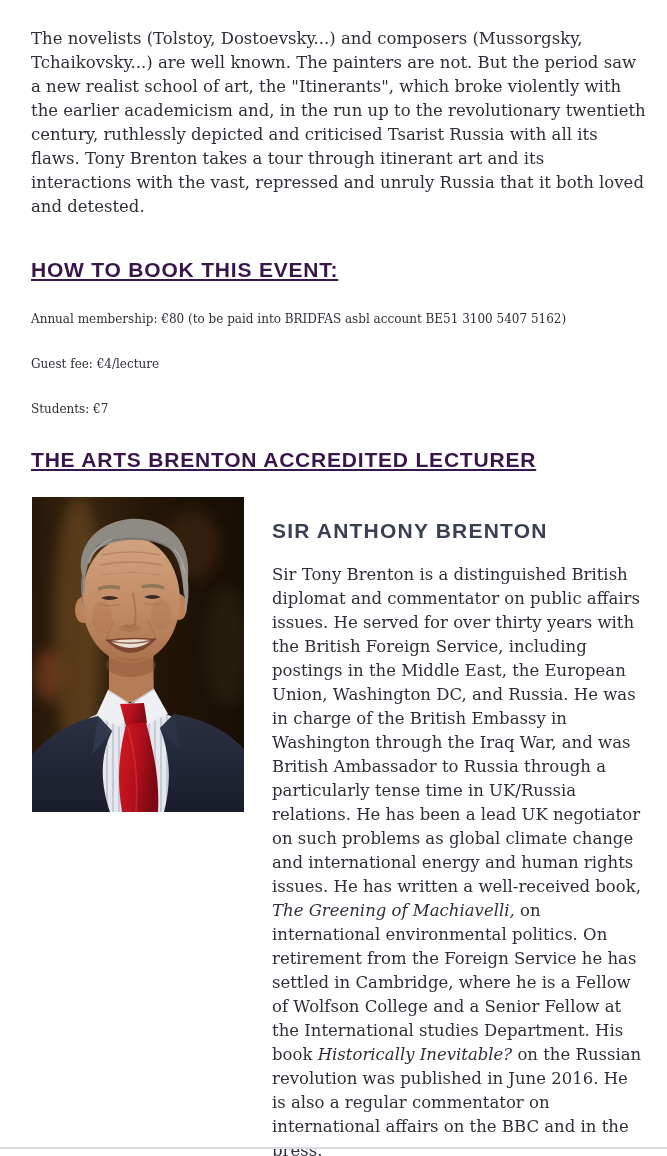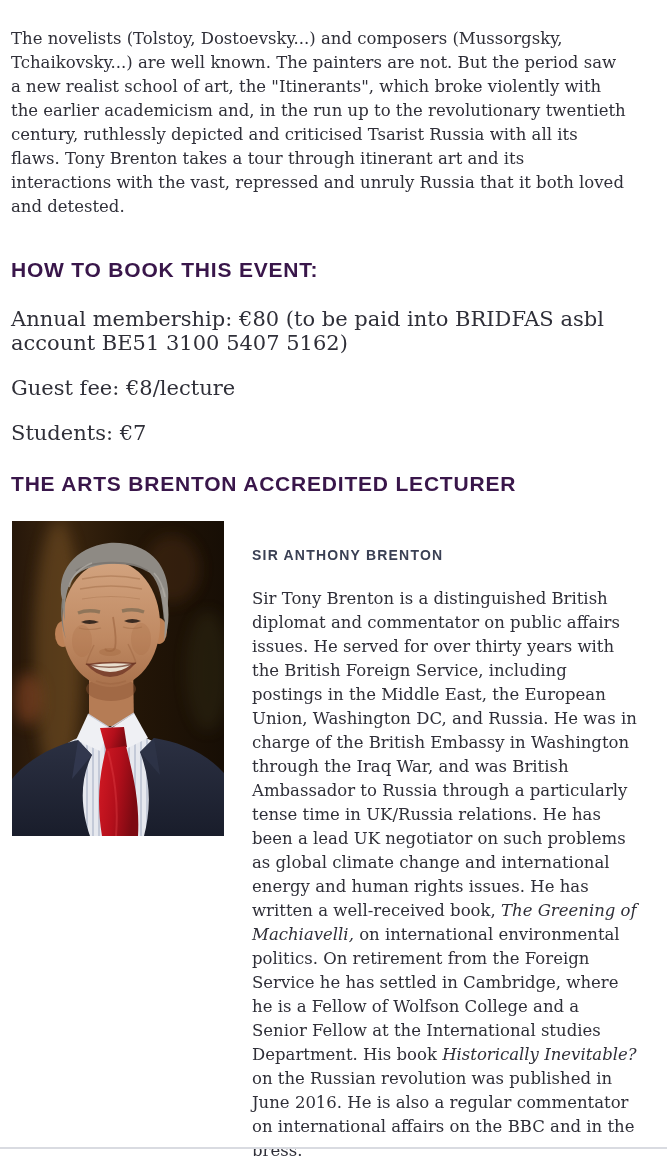--- a/index.html
+++ b/index.html
@@ -1,67 +1,68 @@
 <!DOCTYPE html>
 <html><head>
 <meta charset="utf-8">
 <style>
   html, body { margin: 0; padding: 0; background: #ffffff; }
   body { width: 667px; height: 1156px; position: relative; }
   .page {
     position: relative;
     width: 667px; height: 1156px;
     box-sizing: border-box;
-    padding: 27px 24px 0 11px;
+    padding: 27px 24px 0 31px;
     font-family: "DejaVu Serif", serif;
     color: #2f2f38;
     background: #ffffff;
     overflow: hidden;
   }
   .intro {
     margin: 0 0 38px 0;
     width: 618px;
     font-size: 16.5px;
     line-height: 24px;
   }
   h2.section-heading {
     margin: 4px 0 25px 0;
     font-family: "Liberation Sans", sans-serif;
     font-weight: 700;
     font-size: 21px;
     line-height: 25px;
     letter-spacing: 0.8px;
     color: #39164a;
+    text-decoration: underline;
   }
   h2.lecturer-heading { margin-top: 26px; }
   .body-p {
     margin: 0 0 21px 0;
     width: 618px;
-    font-size: 21px;
+    font-size: 12px;
     line-height: 24px;
   }
   .lecturer-row { display: flex; align-items: flex-start; }
   .photo {
     flex: none;
     width: 212px; height: 315px;
     margin-left: 1px;
     overflow: hidden;
     background: #241607;
   }
   .photo svg { display: block; }
   .lecturer-text {
     margin-left: 28px;
     width: 385px;
     padding-top: 24px;
   }
   .lecturer-name {
     margin: 0 0 22px 0;
     font-family: "Liberation Sans", sans-serif;
     font-weight: 700;
-    font-size: 14px;
+    font-size: 21px;
     line-height: 20px;
     letter-spacing: 1.2px;
     color: #3a4054;
   }
   .bio {
     margin: 0;
     font-size: 16.5px;
     line-height: 24px;
   }
   .bio em { font-style: italic; }
@@ -74,21 +75,21 @@
 </style>
 </head>
 <body>
 
 <div class="page">
 
   <p class="intro">The novelists (Tolstoy, Dostoevsky...) and composers (Mussorgsky, Tchaikovsky...) are well known. The painters are not. But the period saw a new realist school of art, the "Itinerants", which broke violently with the earlier academicism and, in the run up to the revolutionary twentieth century, ruthlessly depicted and criticised Tsarist Russia with all its flaws. Tony Brenton takes a tour through itinerant art and its interactions with the vast, repressed and unruly Russia that it both loved and detested.</p>
 
   <h2 class="section-heading">HOW TO BOOK THIS EVENT:</h2>
   <p class="body-p">Annual membership: €80 (to be paid into BRIDFAS asbl account BE51 3100 5407 5162)</p>
-  <p class="body-p">Guest fee: €8/lecture</p>
+  <p class="body-p">Guest fee: €4/lecture</p>
   <p class="body-p">Students: €7</p>
 
   <h2 class="section-heading lecturer-heading">THE ARTS BRENTON ACCREDITED LECTURER</h2>
 
   <div class="lecturer-row">
 
     <div class="photo">
       <svg viewBox="0 0 212 315" width="212" height="315" xmlns="http://www.w3.org/2000/svg">
         <defs>
           <linearGradient id="bgGrad" x1="0" y1="0" x2="1" y2="0">

